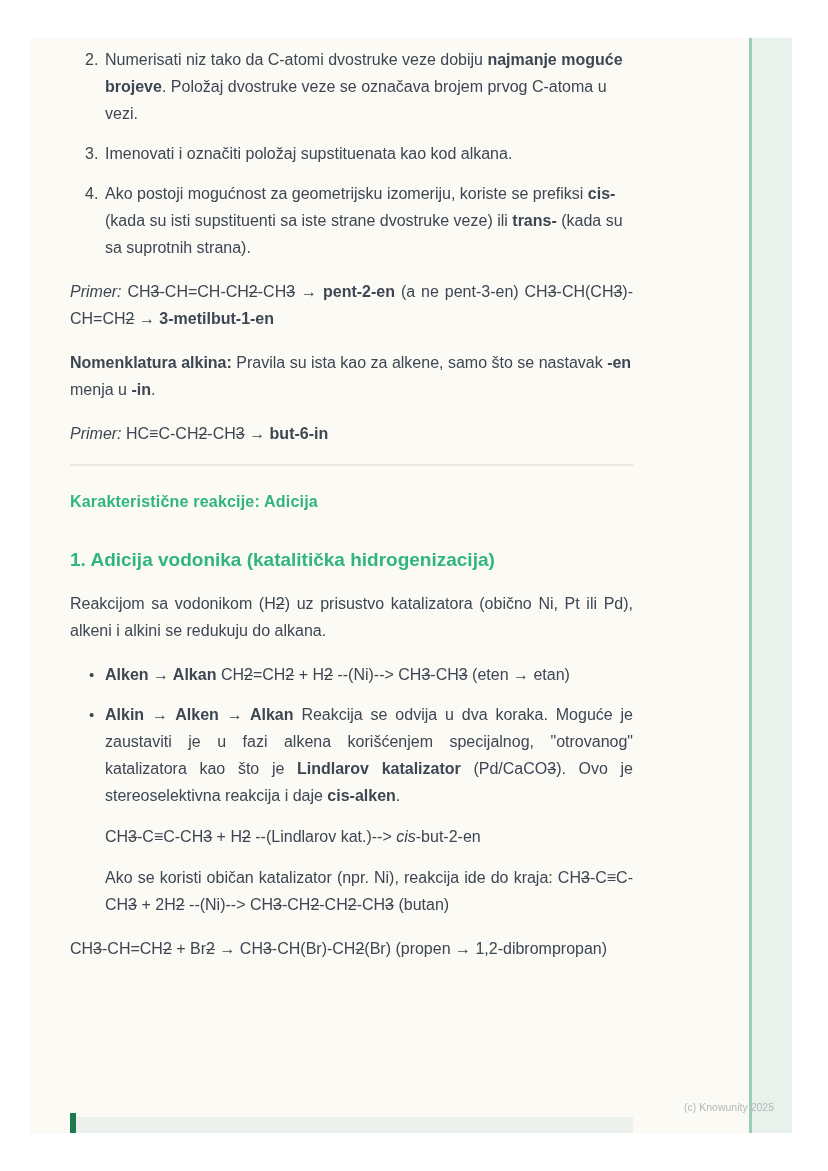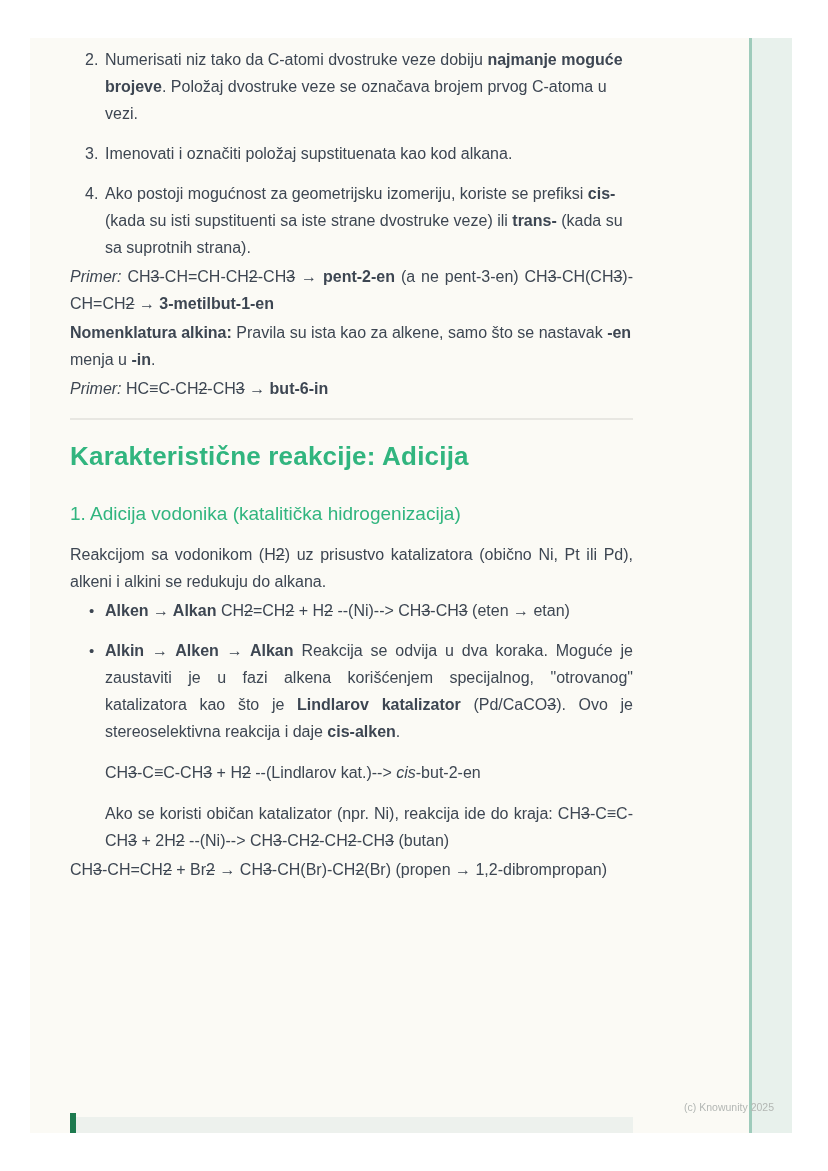--- a/index.html
+++ b/index.html
@@ -40,40 +40,40 @@
     margin: 0 0 13px 0;
   }
   .li:last-child { margin-bottom: 0; }
   .li-num {
     position: absolute;
     left: 15px; top: 0;
   }
   .li-num.bullet { left: 19px; font-size: 15px; }
   .li-text { display: block; }
   .justify { text-align: justify; }
-  p { margin: 2px 0; }
+  p { margin: 17px 0; }
   .li p { margin: 14px 0 0 0; }
   hr.divider {
     border: none;
     border-top: 2px solid var(--divider, #e8e7e2);
     margin: 16px 0 0 0;
   }
   h2.section-title {
     color: var(--accent-green, #31b57f);
-    font-size: 26px;
+    font-size: 16px;
     line-height: 32px;
     font-weight: 700;
     margin: 20px 0 14px 0;
     letter-spacing: 0.2px;
   }
   h3.sub-title {
     color: var(--accent-green, #31b57f);
     font-size: 19px;
     line-height: 27px;
-    font-weight: 400;
+    font-weight: 700;
     margin: 28px 0 14px 0;
   }
   b { font-weight: 700; }
   i { font-style: italic; }
   s { text-decoration: line-through; }
   .copyright {
     position: absolute;
     right: 18px; bottom: 20px;
     font-size: 10.5px;
     line-height: 12px;

